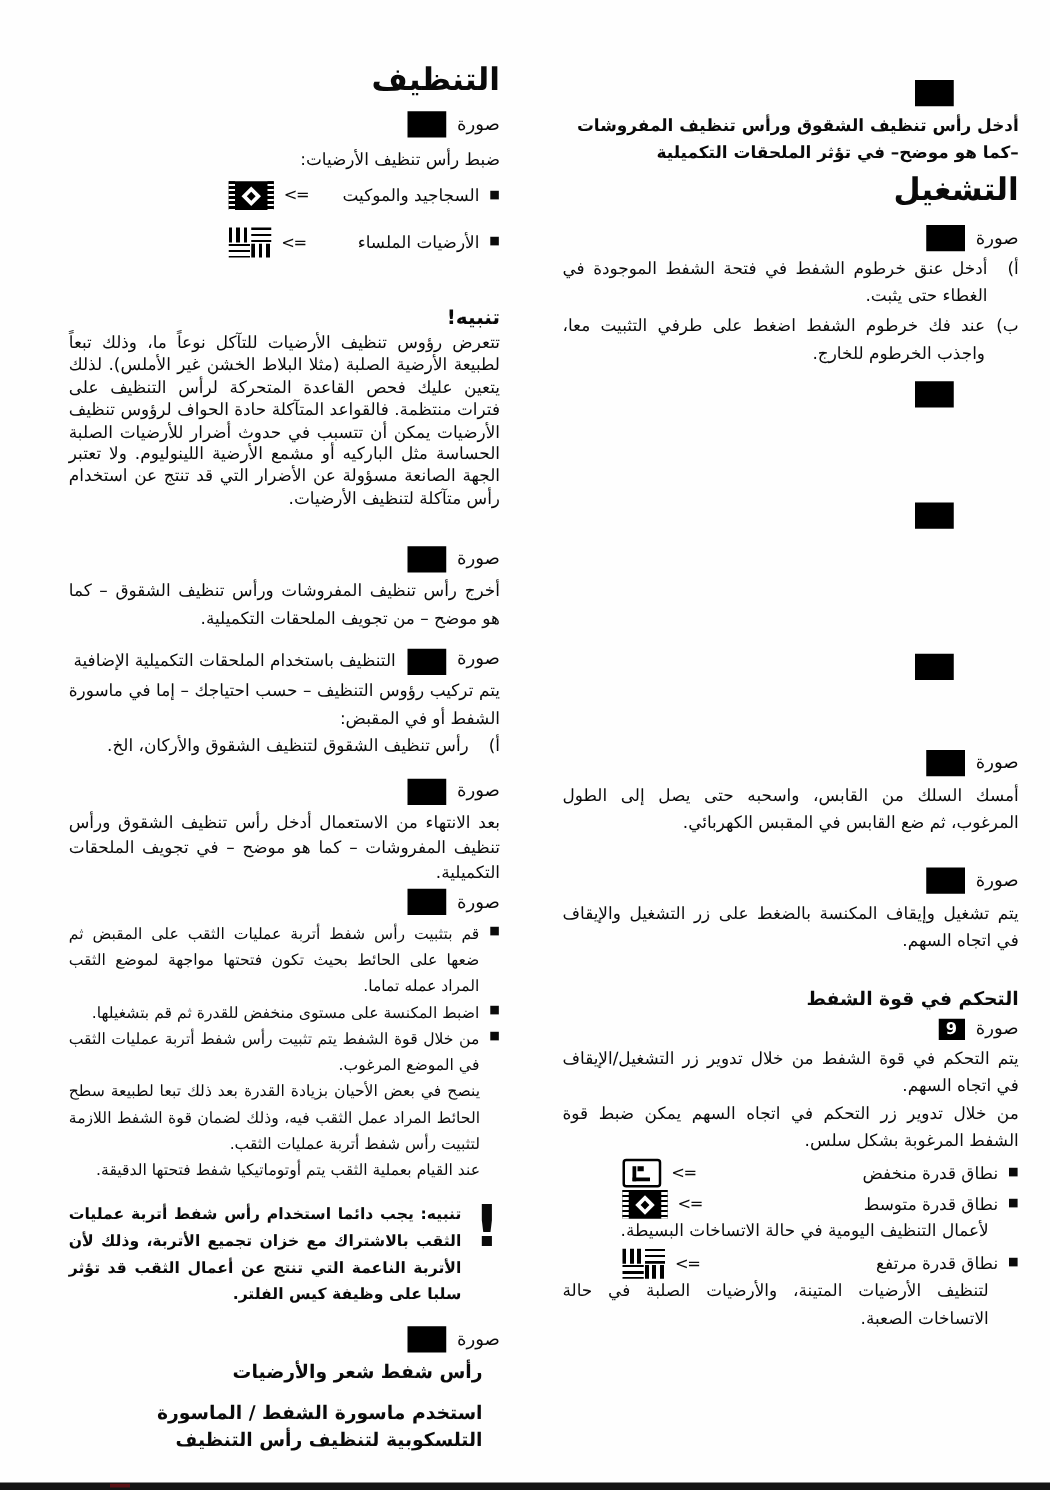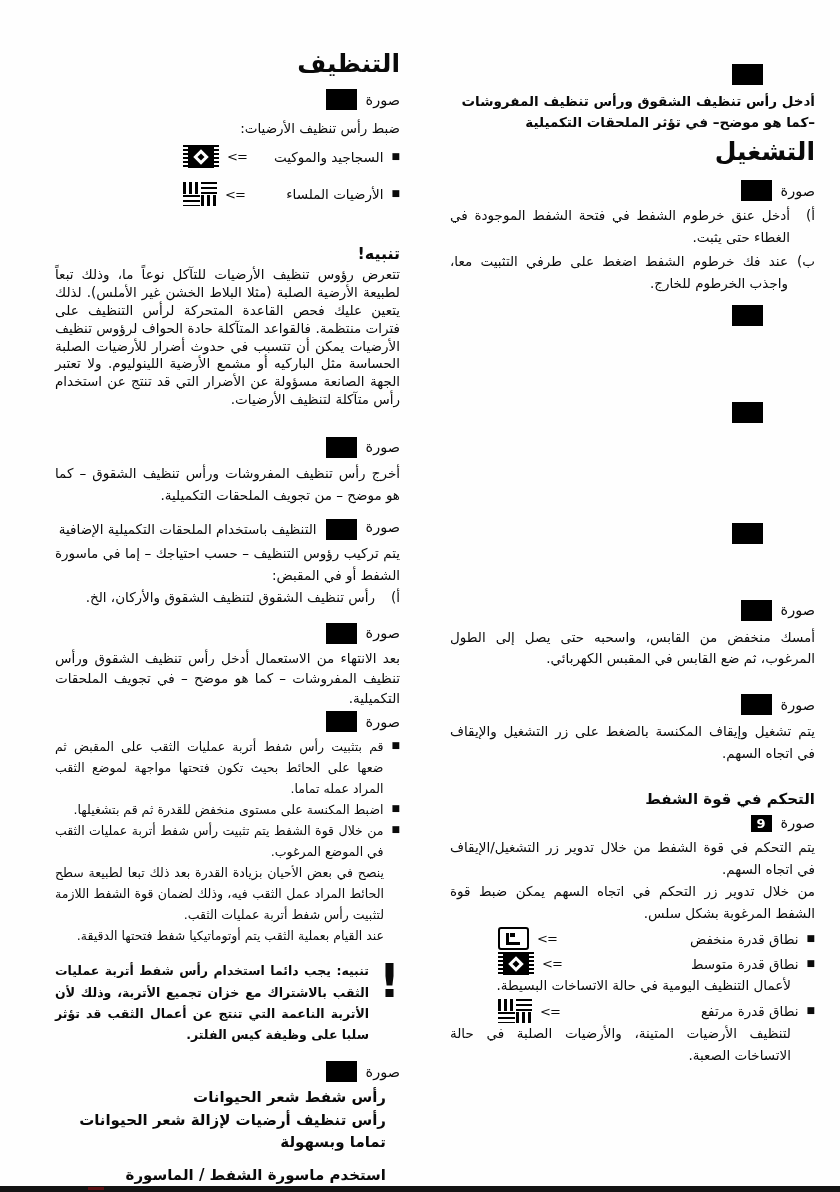--- a/index.html
+++ b/index.html
@@ -112,21 +112,21 @@
       <span class="figrect"></span>
     </div>
     <div class="figrow lone" style="margin-top:100px">
       <span class="figrect"></span>
     </div>
 
     <div class="figrow" style="margin-top:56px">
       <span class="figlabel">صورة</span>
       <span class="figrect"></span>
     </div>
-    <p style="margin-top:6px">أمسك منخفض من القابس، واسحبه حتى يصل إلى الطول المرغوب، ثم ضع القابس في المقبس الكهربائي.</p>
+    <p style="margin-top:6px">أمسك السلك من القابس، واسحبه حتى يصل إلى الطول المرغوب، ثم ضع القابس في المقبس الكهربائي.</p>
 
     <div class="figrow" style="margin-top:24px">
       <span class="figlabel">صورة</span>
       <span class="figrect"></span>
     </div>
     <p style="margin-top:6px">يتم تشغيل وإيقاف المكنسة بالضغط على زر التشغيل والإيقاف في اتجاه السهم.</p>
 
     <h2 class="sub" style="margin-top:24px">التحكم في قوة الشفط</h2>
 
     <div class="figrow" style="margin-top:5px">
@@ -272,22 +272,21 @@
     <div class="note" style="margin-top:14px">
       <span class="excl">!</span>
       <div class="notetxt">تنبيه: يجب دائما استخدام رأس شفط أتربة عمليات الثقب بالاشتراك مع خزان تجميع الأتربة، وذلك لأن الأتربة الناعمة التي تنتج عن أعمال الثقب قد تؤثر سلبا على وظيفة كيس الفلتر.</div>
     </div>
 
     <div class="figrow" style="margin-top:16px">
       <span class="figlabel">صورة</span>
       <span class="figrect"></span>
     </div>
 
-    <div class="b15" style="margin-top:4px">رأس شفط شعر الحيوانات</div>
-    <div class="b15">رأس تنظيف أرضيات لإزالة شعر الحيوانات تماما وبسهولة</div>
+    <div class="b15" style="margin-top:4px">رأس شفط شعر والأرضيات</div>
     <div class="b15" style="margin-top:10px">استخدم ماسورة الشفط / الماسورة التلسكوبية لتنظيف رأس التنظيف</div>
 
   </div>
 
   <div class="footer-bar">
     <span class="footer-red"></span>
   </div>
 
 </div>
 

